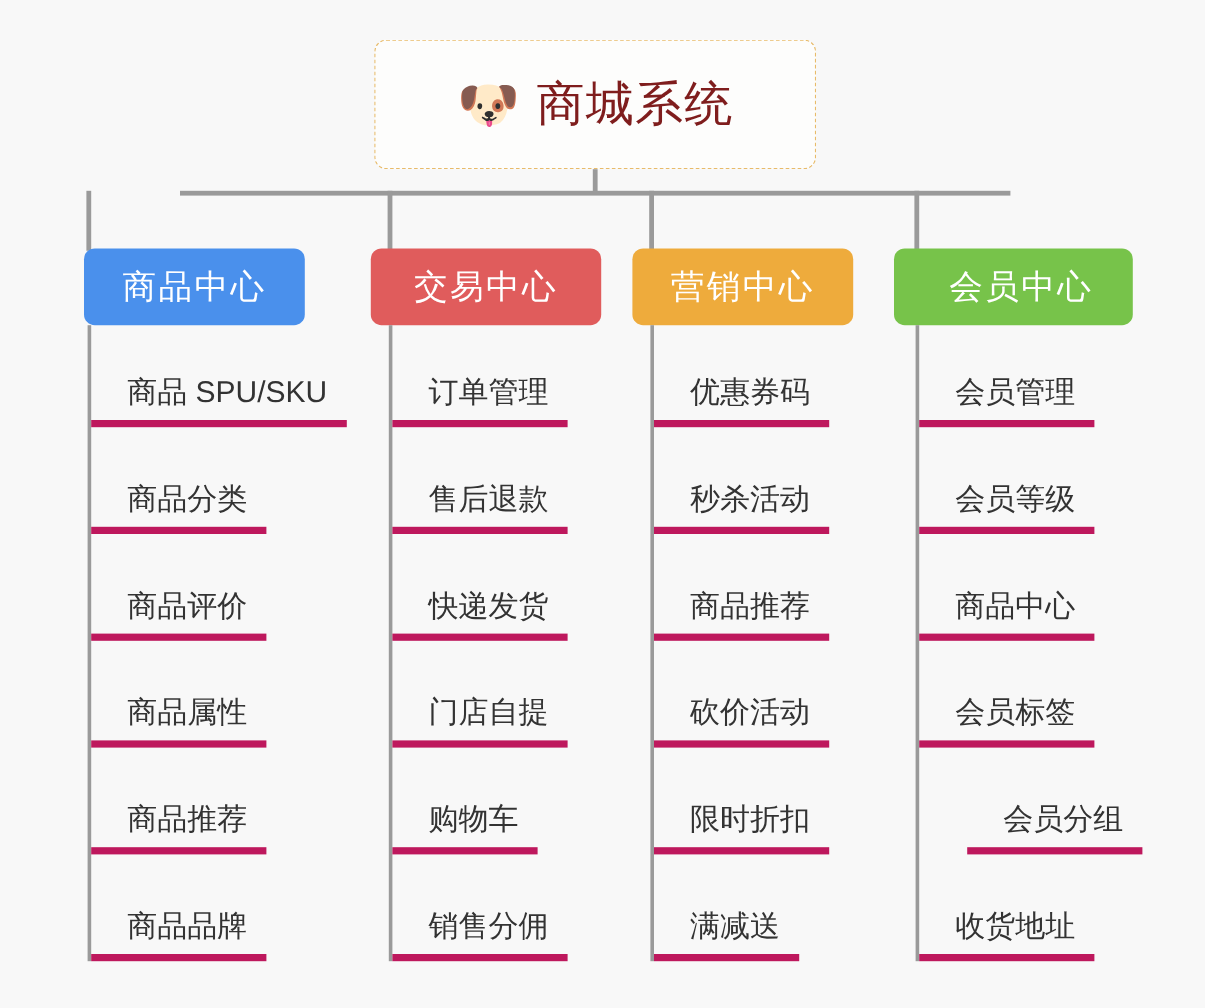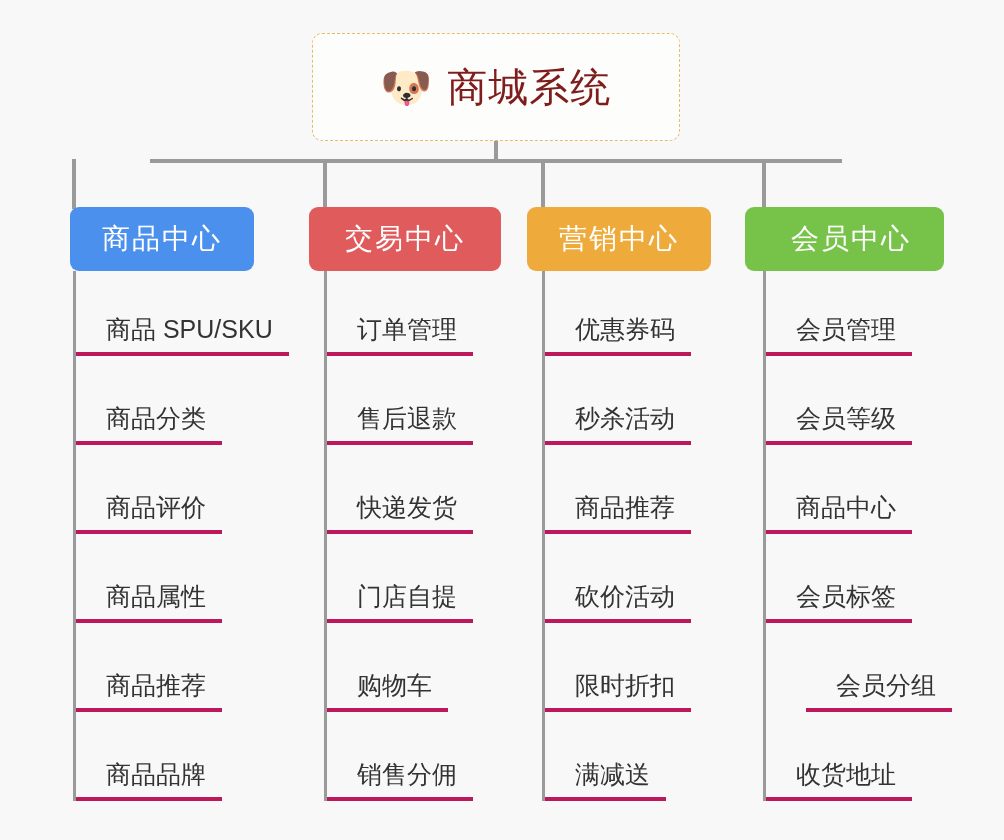--- a/index.html
+++ b/index.html
@@ -109,21 +109,21 @@
     position: absolute;
     left: 0;
     height: 89px;
     display: flex;
     align-items: flex-end;
   }
   .leaf-inner {
     position: relative;
     margin-left: 3px;
     padding: 0 16px 8px 30px;
-    border-bottom: 4px solid #be185d;
+    border-bottom: 6px solid #be185d;
     box-sizing: border-box;
   }
   .leaf-label {
     font-size: 25px;
     color: #333333;
     line-height: 1.15;
     white-space: nowrap;
     display: block;
   }
 </style>

